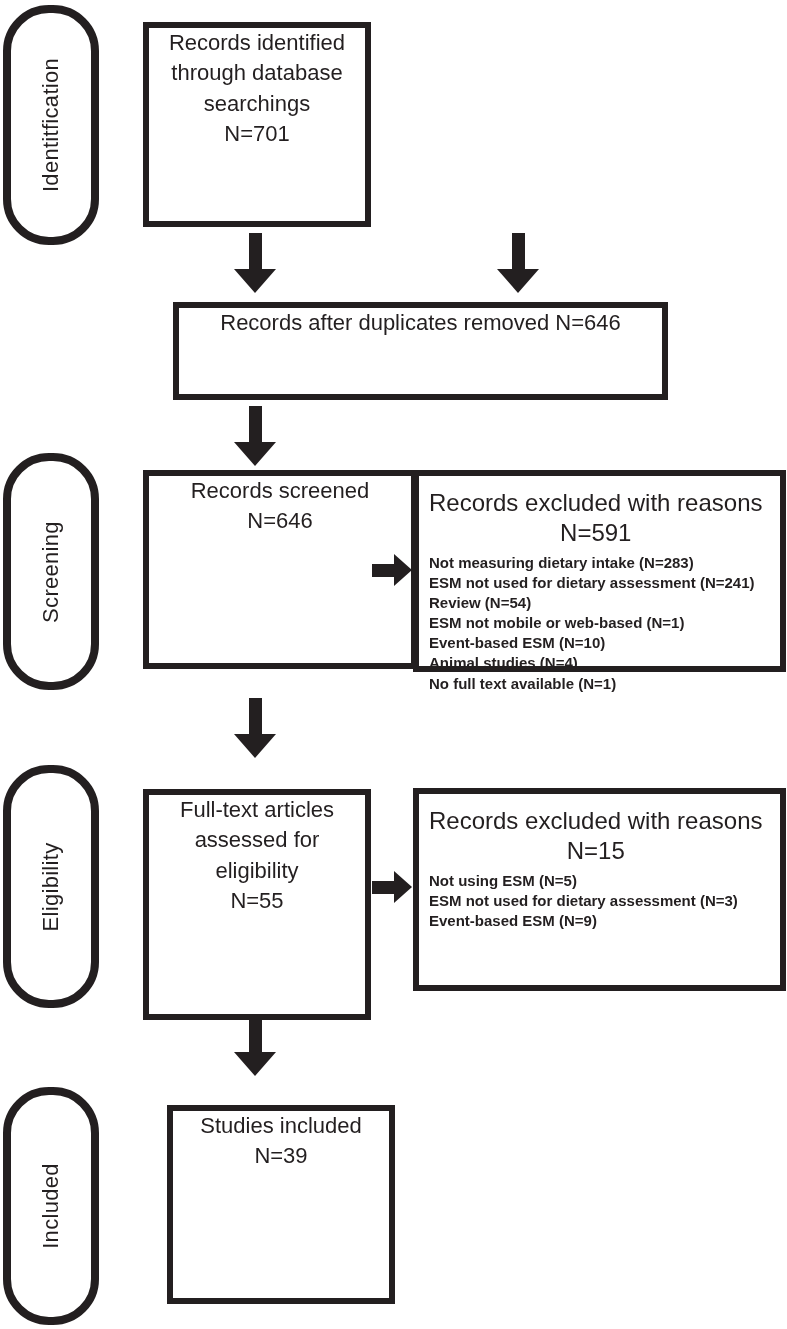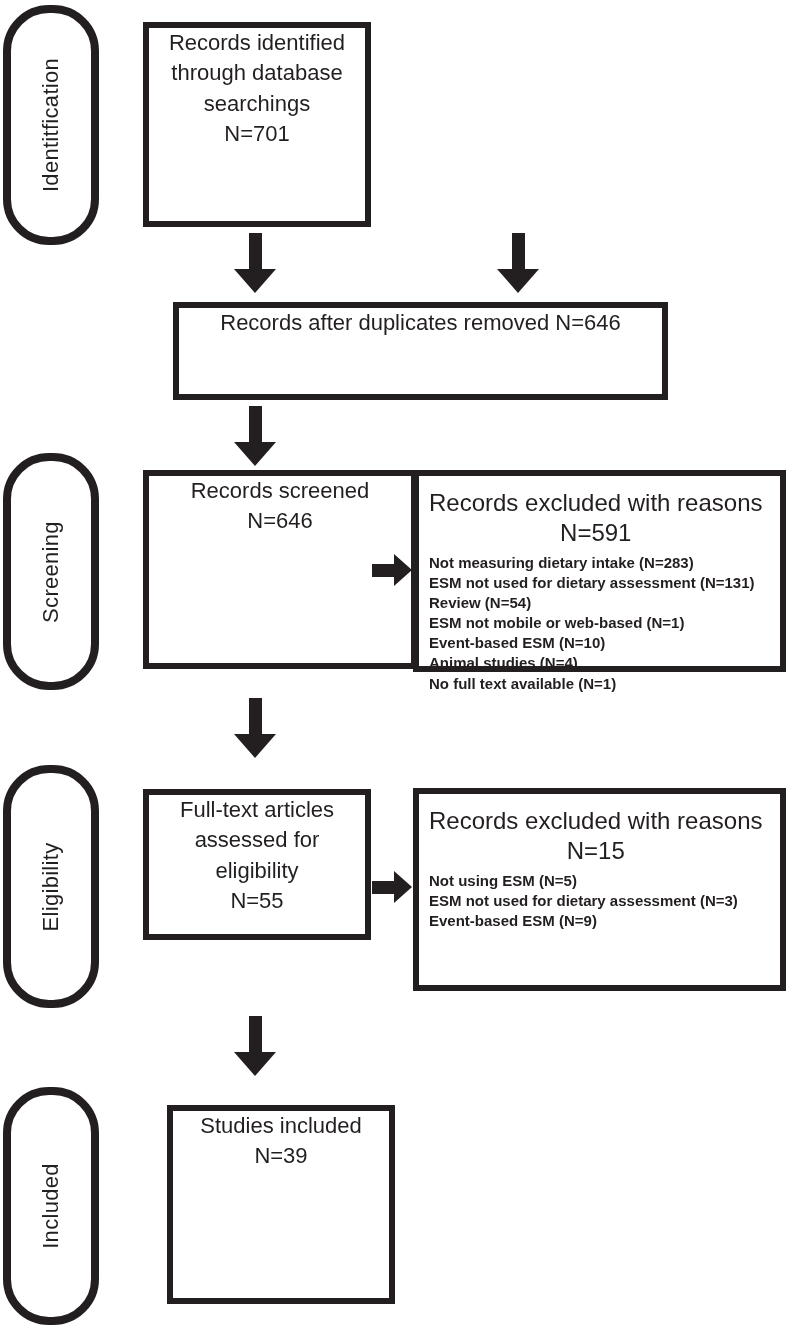--- a/index.html
+++ b/index.html
@@ -89,21 +89,21 @@
   #stage-identification { top: 5px;    height: 240px; }
   #stage-screening      { top: 453px;  height: 237px; }
   #stage-eligibility    { top: 765px;  height: 243px; }
   #stage-included       { top: 1087px; height: 238px; }
 
   #box-db-search       { left: 143px; top: 22px;   width: 228px; height: 205px; }
   #box-other-sources   { left: 413px; top: 23px;   width: 226px; height: 201px; }
   #box-after-dup       { left: 143px; top: 302px;  width: 495px; height: 98px; margin-left: 30px;  }
   #box-screened        { left: 143px; top: 470px;  width: 274px; height: 199px; }
   #box-excl-screening  { left: 413px; top: 470px;  width: 373px; height: 202px; }
-  #box-fulltext        { left: 143px; top: 789px;  width: 228px; height: 151px; }
+  #box-fulltext        { left: 143px; top: 789px;  width: 228px; height: 231px; }
   #box-excl-elig       { left: 413px; top: 788px;  width: 373px; height: 203px; }
   #box-included        { left: 143px; top: 1105px; width: 228px; height: 199px; margin-left: 24px; }
 
   #arrow-down-1 { left: 234px; top: 233px; }
   #arrow-down-2 { left: 497px; top: 233px; }
   #arrow-down-3 { left: 234px; top: 406px; }
   #arrow-down-4 { left: 234px; top: 698px; }
   #arrow-down-5 { left: 234px; top: 1016px; }
   #arrow-right-1 { left: 372px; top: 554px; }
   #arrow-right-2 { left: 372px; top: 871px; }
@@ -138,21 +138,21 @@
   </div>
 
   <div class="fbox" id="box-screened">
     <div class="box-text">Records screened
 N=646</div>
   </div>
   <div class="fbox excl" id="box-excl-screening">
     <div class="ex-title">Records excluded with reasons
 N=591</div>
     <div class="reason">Not measuring dietary intake (N=283)</div>
-    <div class="reason">ESM not used for dietary assessment (N=131)</div>
+    <div class="reason">ESM not used for dietary assessment (N=241)</div>
     <div class="reason">Review (N=54)</div>
     <div class="reason">ESM not mobile or web-based (N=1)</div>
     <div class="reason">Event-based ESM (N=10)</div>
     <div class="reason">Animal studies (N=4)</div>
     <div class="reason">No full text available (N=1)</div>
   </div>
 
   <div class="fbox" id="box-fulltext">
     <div class="box-text">Full-text articles
 assessed for

